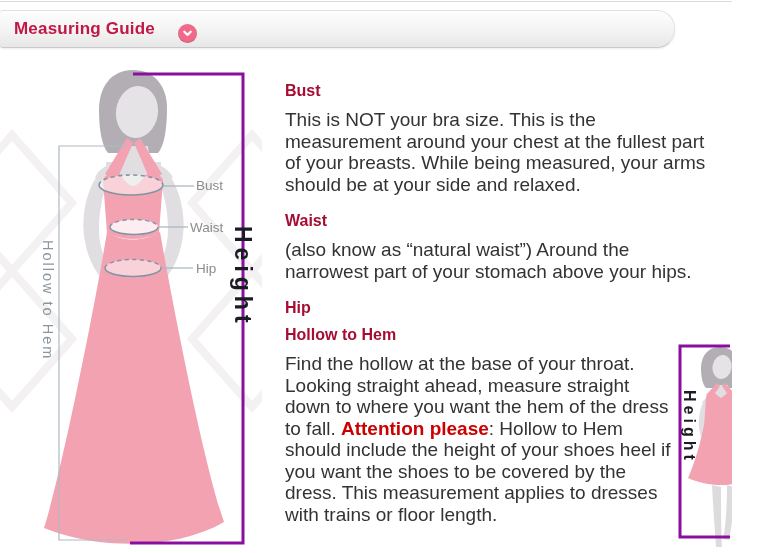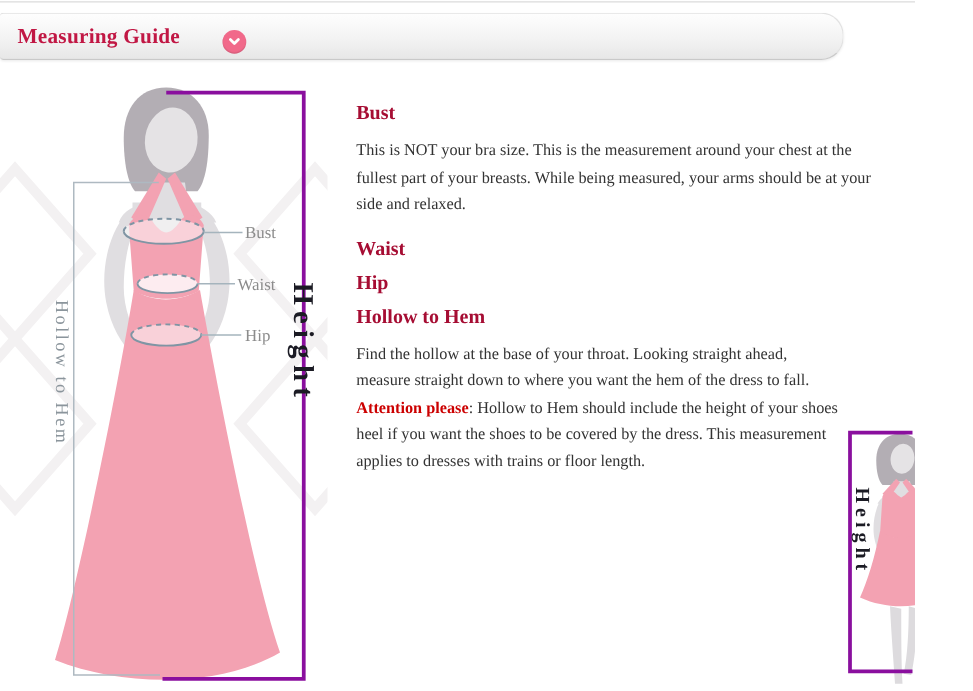--- a/index.html
+++ b/index.html
@@ -9,21 +9,21 @@
     --body-text:#333333;
     --purple:#8a0f9e;
     --pink:#f3a2b2;
     --label-gray:#8c8c8c;
     --bracket-gray:#aeb9c1;
     --vtext-gray:#8b959c;
     --dark-vtext:#1b1b24;
   }
   html,body{margin:0;padding:0;background:#fff;}
   .page{position:relative;width:732px;height:553px;background:#ffffff;
-        font-family:Liberation Serif, serif;overflow:hidden;}
+        font-family:Liberation Sans, sans-serif;overflow:hidden;}
   .top-rule{position:absolute;top:1px;left:0;width:778px;height:1px;background:#dbdbdb;}
 
   
   .header-bar{position:absolute;top:10px;left:0;width:674px;height:36px;
       background:linear-gradient(#fefefe,#f3f3f3 55%,#e7e7e7);
       border:1px solid #e2e2e2;border-left:none;border-bottom-color:#c9c9c9;
       border-radius:3px 18px 18px 3px;box-shadow:0 1px 2px rgba(0,0,0,.08);}
   .header-title{position:absolute;left:14px;top:8px;font-size:17px;font-weight:bold;
       color:var(--title-red);letter-spacing:.2px;}
   .chevron-btn{position:absolute;left:178px;top:24px;width:19px;height:19px;border-radius:50%;
@@ -44,21 +44,21 @@
       color:var(--vtext-gray);letter-spacing:2px;}
   .height-small{position:absolute;left:680px;top:390px;font-size:16px;font-weight:bold;
       color:var(--dark-vtext);letter-spacing:4px;}
   .hollow-box{position:absolute;left:737px;top:373px;width:33px;height:107px;
       border:1px solid #9ba5ac;display:flex;align-items:center;justify-content:center;}
   .hollow-box .vtext{transform:rotate(180deg);font-size:12px;color:var(--vtext-gray);letter-spacing:1px;}
 
   
   .content{position:absolute;left:285px;top:82px;width:432px;}
   .section h3{margin:0 0 9px;font-size:16px;font-weight:bold;color:var(--heading-red);}
-  .section p{margin:0 0 17px;font-size:13px;line-height:21.5px;color:var(--body-text);width:424px;}
+  .section p{margin:0 0 17px;font-size:19px;line-height:21.5px;color:var(--body-text);width:424px;}
   .section-hollow p{width:386px;}
   .attention{color:var(--attention-red);font-weight:bold;margin-top:44px;}
 
   svg{display:block;}
   .figure-svg{position:absolute;left:0;top:0;}
   .small-figure-svg{position:absolute;left:660px;top:335px;}
 </style>
 </head>
 <body>
 
@@ -129,20 +129,21 @@
   <span class="vtext height-main">Height</span>
   <span class="vtext hollow-main">Hollow to Hem</span>
 
   <div class="content">
     <div class="section">
       <h3>Bust</h3>
       <p>This is NOT your bra size. This is the measurement around your chest at the fullest part of your breasts. While being measured, your arms should be at your side and relaxed.</p>
     </div>
     <div class="section">
       <h3>Waist</h3>
+      <p>(also know as “natural waist”) Around the narrowest part of your stomach above your hips.</p>
     </div>
     <div class="section">
       <h3>Hip</h3>
     </div>
     <div class="section section-hollow">
       <h3>Hollow to Hem</h3>
       <p><span>Find the hollow at the base of your throat. Looking straight ahead, measure straight down to where you want the hem of the dress to fall. </span><strong class="attention">Attention please</strong><span>: Hollow to Hem should include the height of your shoes heel if you want the shoes to be covered by the dress. This measurement applies to dresses with trains or floor length.</span></p>
     </div>
   </div>
 

